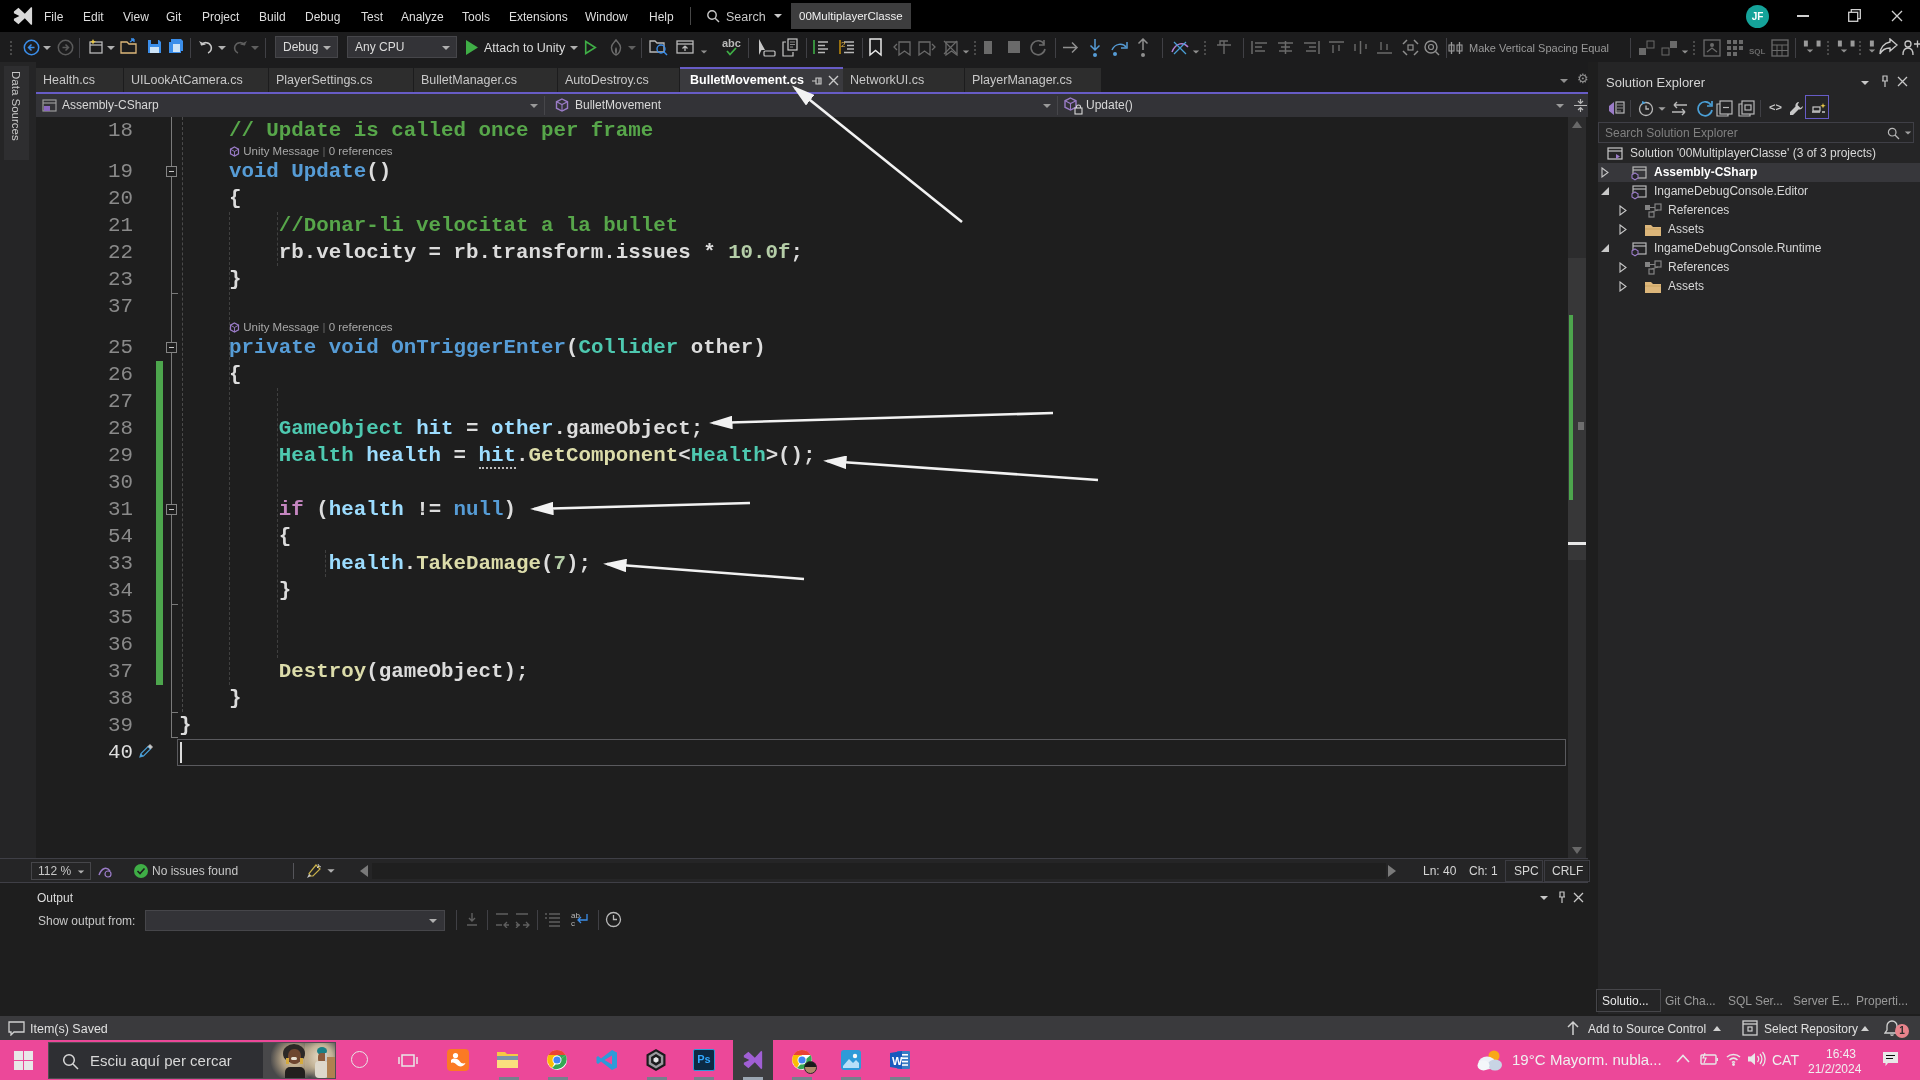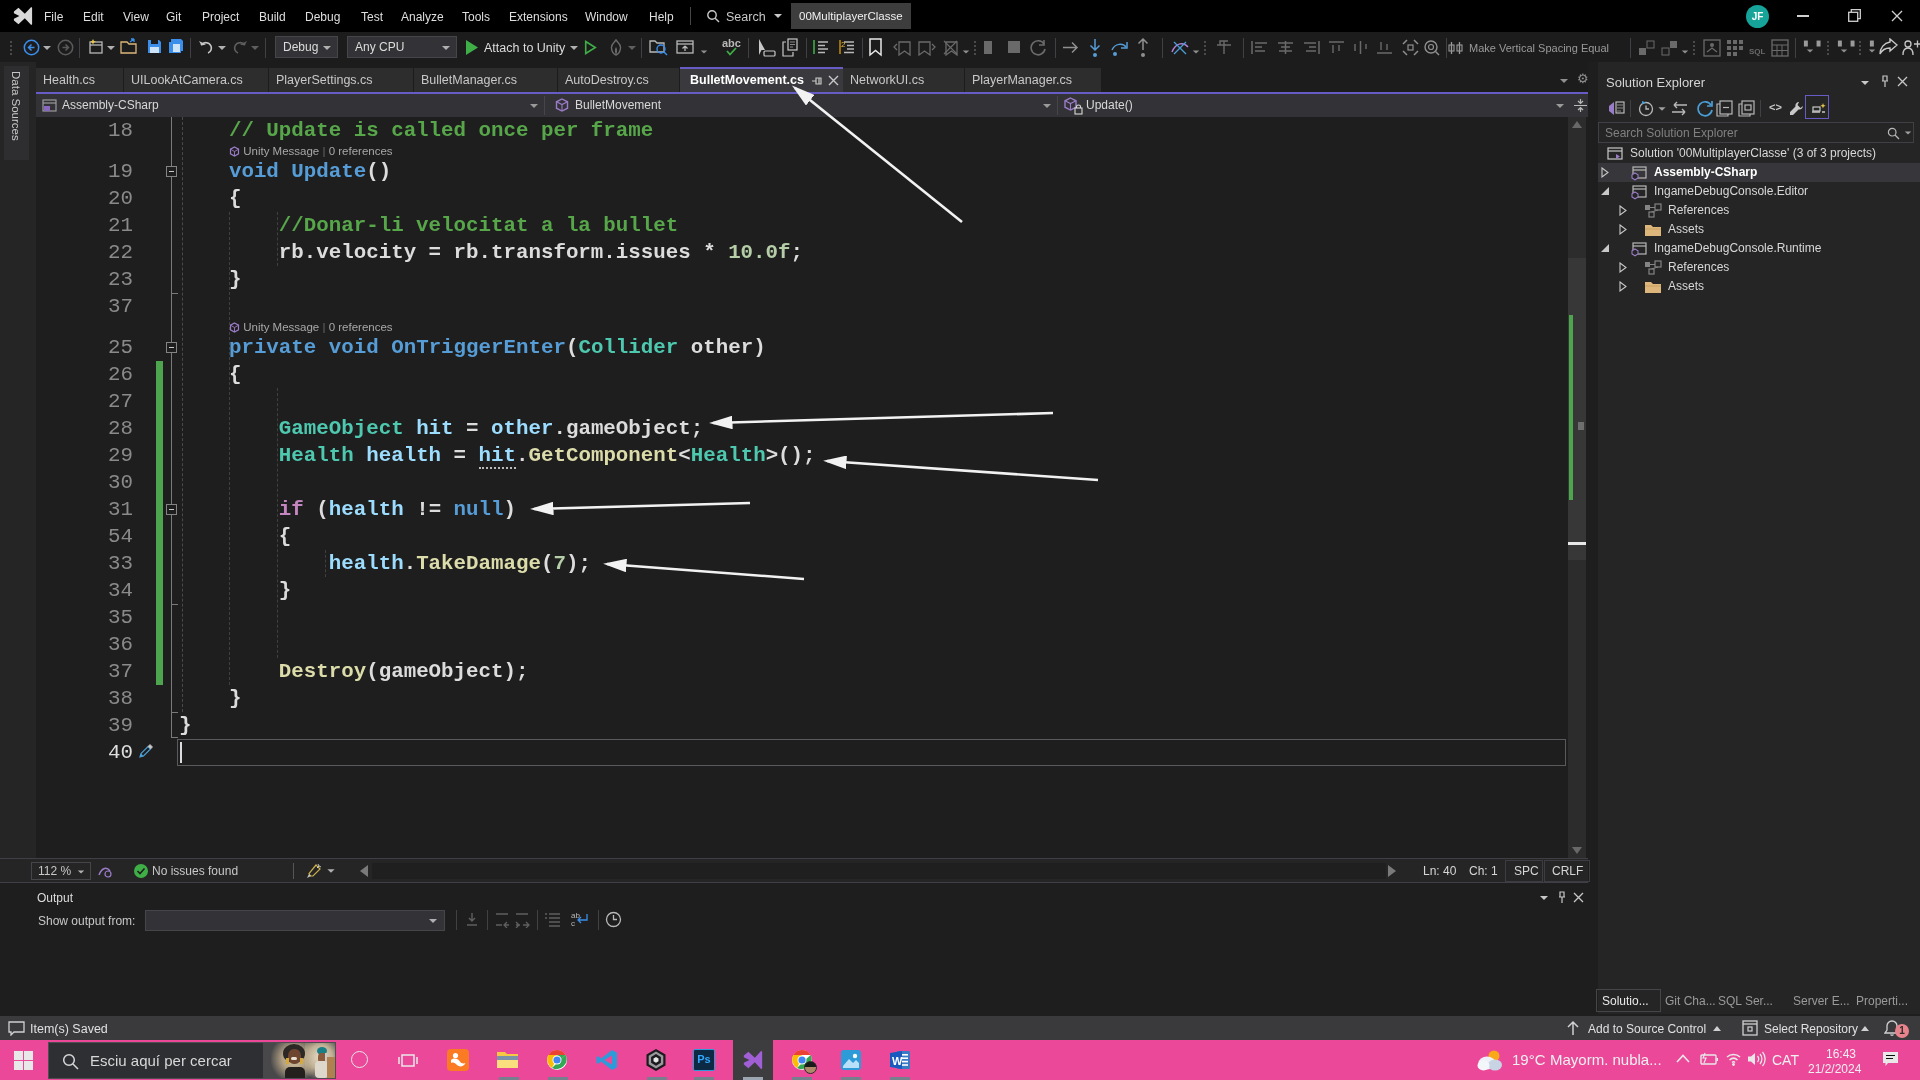--- a/index.html
+++ b/index.html
@@ -702,21 +702,21 @@
         <path d="M1 3 H7 L9 5 H17 V14 H1 Z" fill="#dcb67a"></path>
         <path d="M1 7 H17" stroke="#c9a261" stroke-width="1"></path>
       </svg>
       <span class="abs" style="left:70px;top:135px">Assets</span>
     </div>
 
     <div class="abs" style="left:0px;top:926px;width:280px;height:26px;font-size:12px;color:#9a9a9a">
       <div class="abs" style="left:-2px;top:1px;width:65px;height:23px;border:1px solid #46464a"></div>
       <span class="abs" style="left:4px;top:6px;color:#eaeaea">Solutio...</span>
       <span class="abs" style="left:67px;top:6px">Git Cha...</span>
-      <span class="abs" style="left:120px;top:6px">SQL Ser...</span>
+      <span class="abs" style="left:130px;top:6px">SQL Ser...</span>
       <span class="abs" style="left:195px;top:6px">Server E...</span>
       <span class="abs" style="left:258px;top:6px">Properti...</span>
     </div>
   </div>
   <div class="abs" id="statusbar">
     <svg class="abs" style="left:8px;top:5px" width="17" height="15" viewBox="0 0 17 15">
       <path d="M1 1 H16 V11 H6 L3 14 V11 H1 Z" fill="none" stroke="#d0d0d0" stroke-width="1.3"></path>
     </svg>
     <span class="abs" style="left:30px;top:6px;font-size:12.5px">Item(s) Saved</span>
     <svg class="abs" style="left:1566px;top:4px" width="14" height="16" viewBox="0 0 14 16">

